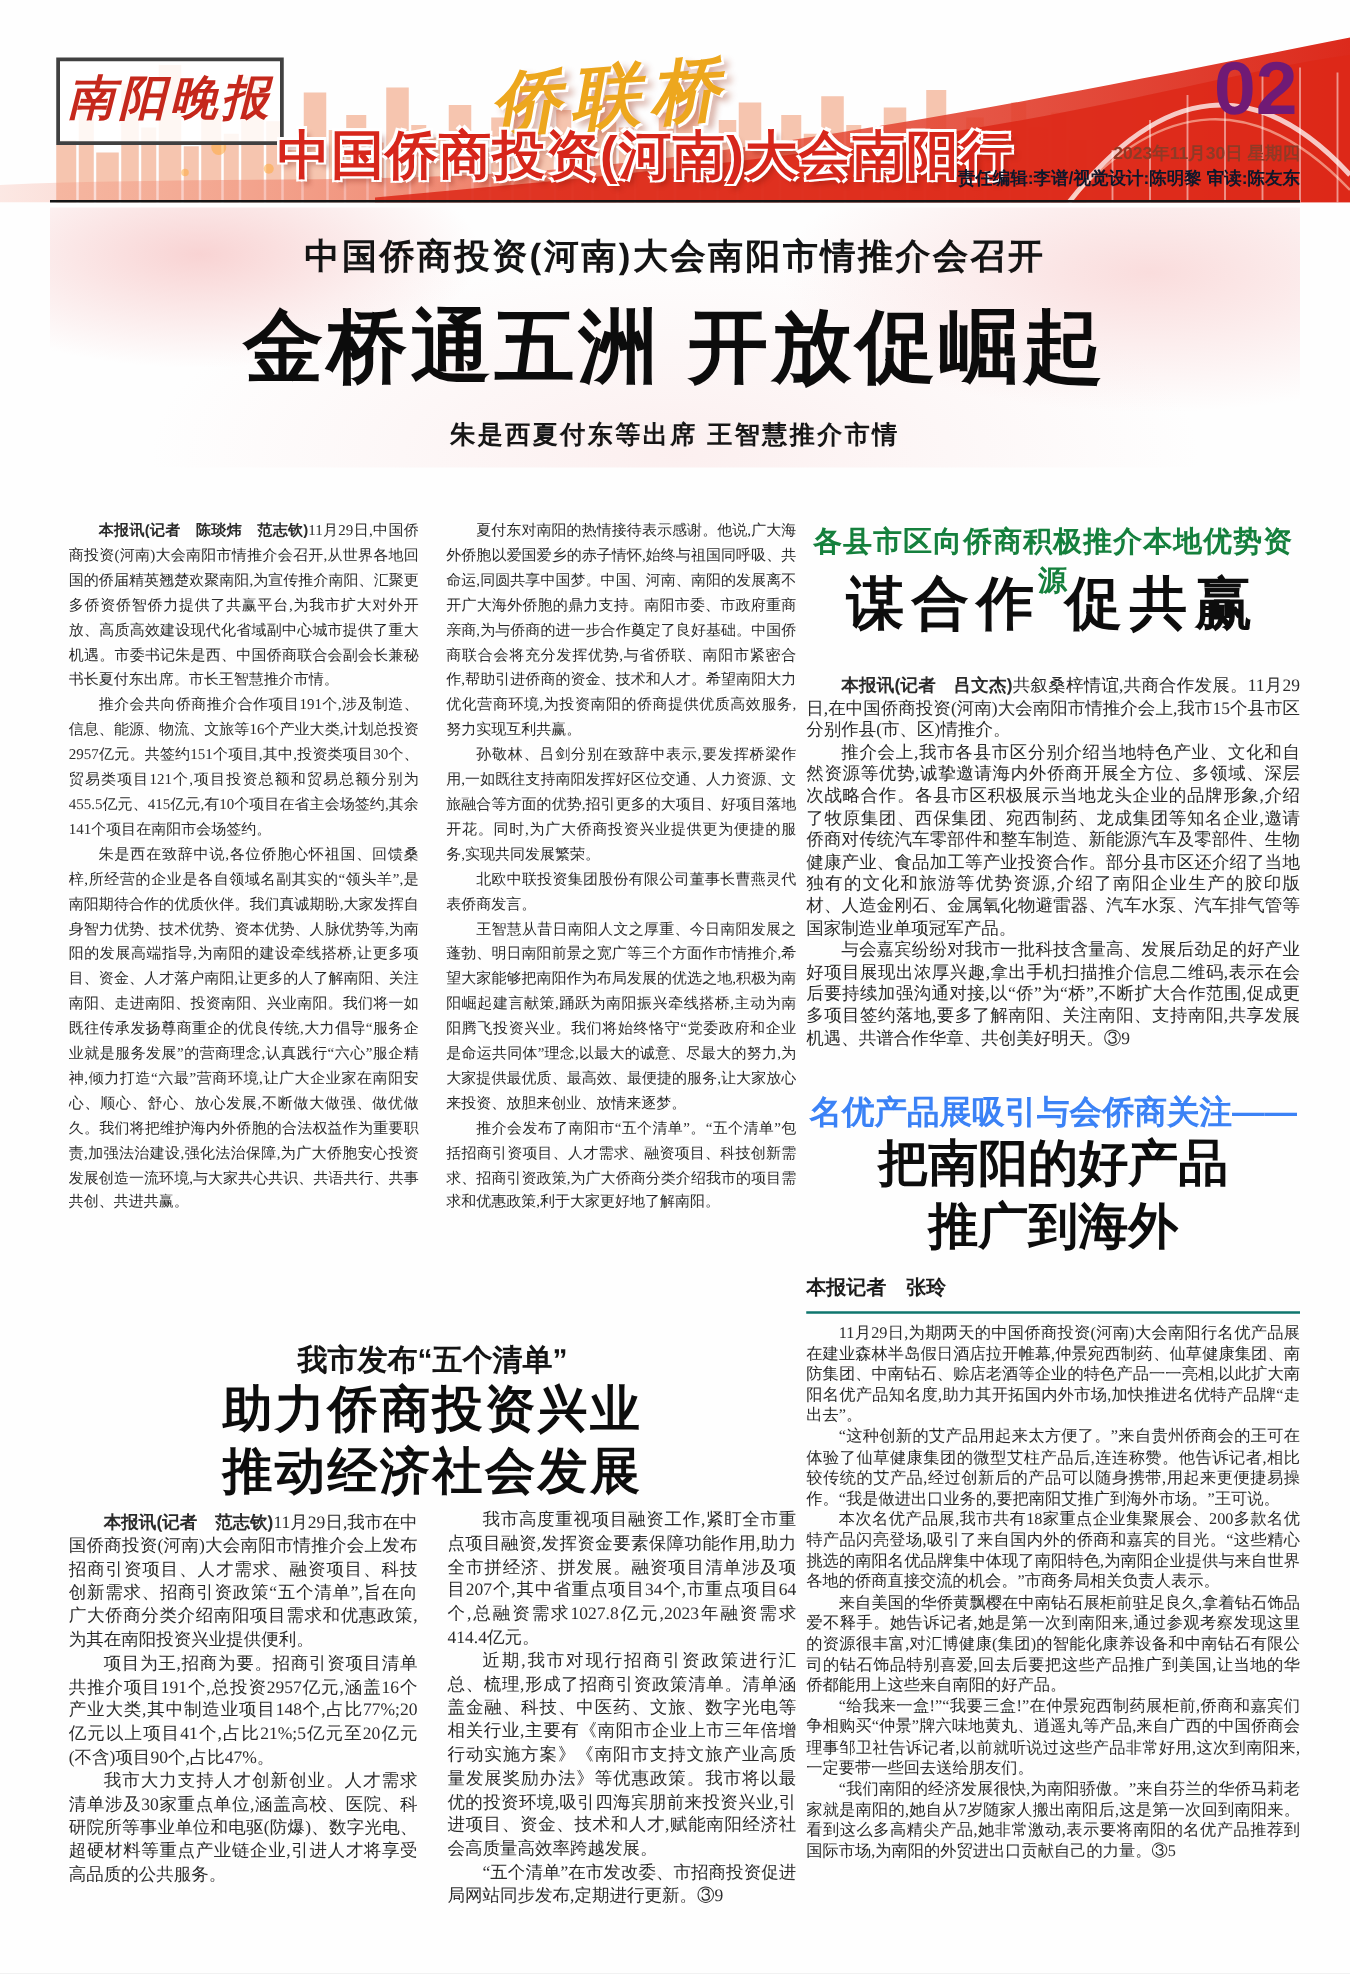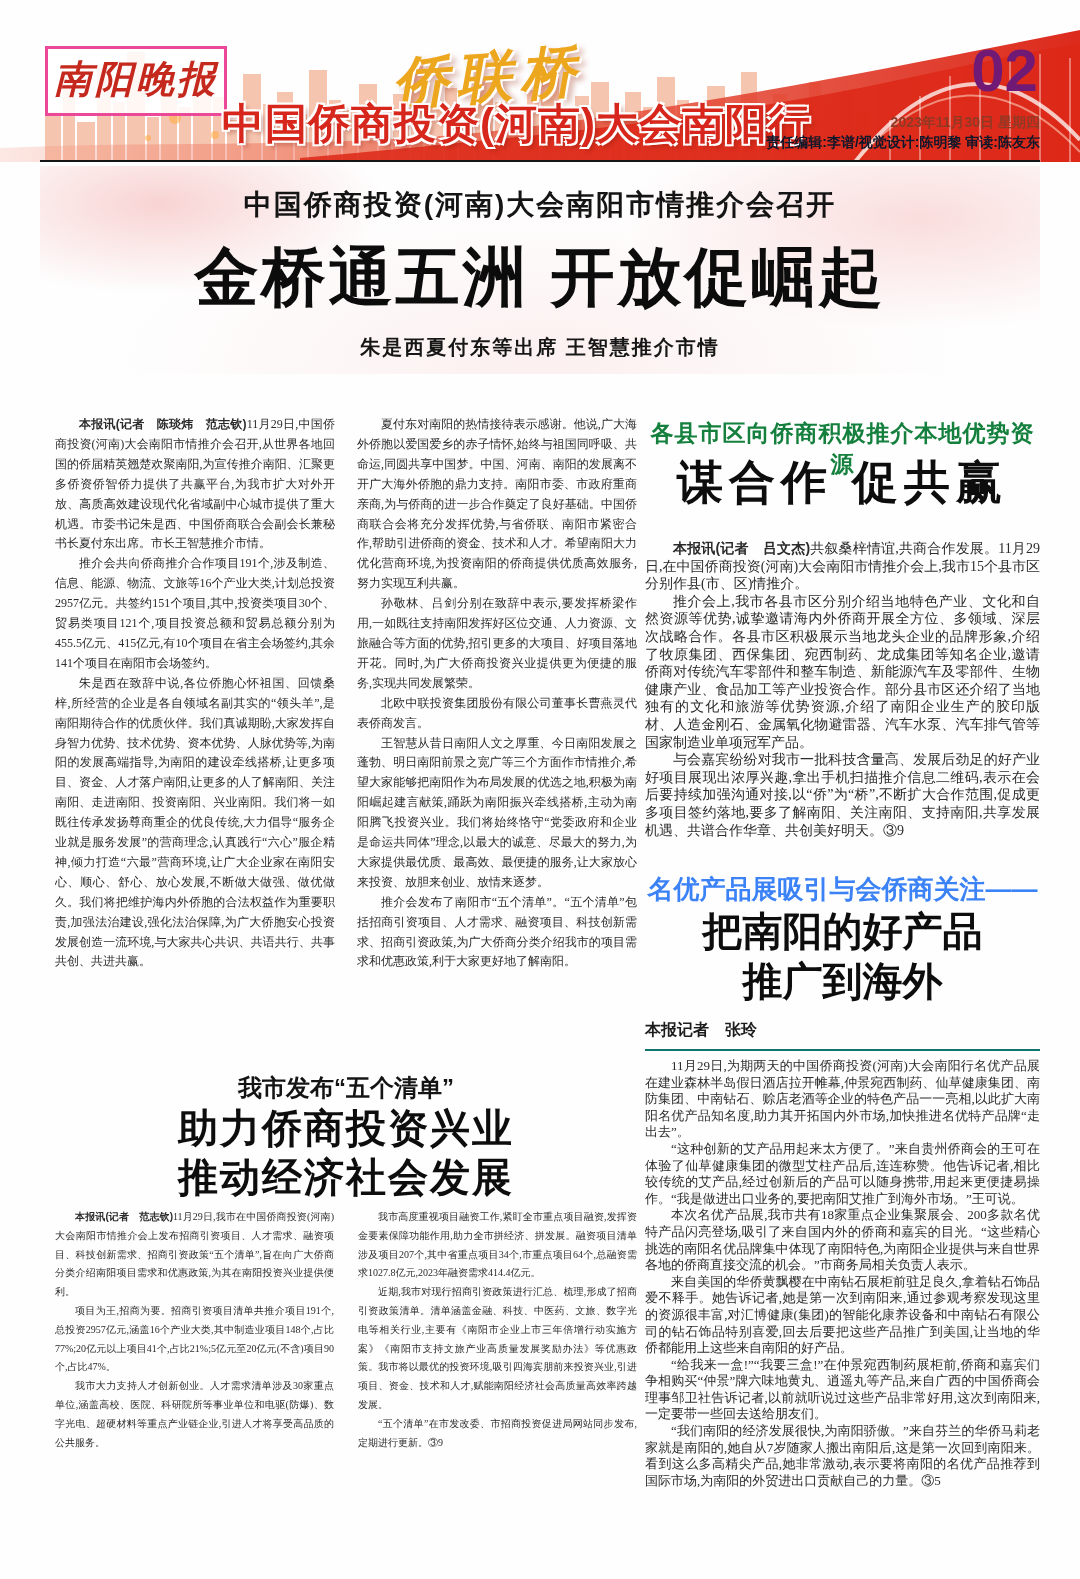--- a/index.html
+++ b/index.html
@@ -6,21 +6,21 @@
   .page {
     position:relative; width:1080px; height:1579px; margin:0 auto;
     background:#fefefe; overflow:hidden;
     font-family:"Liberation Sans", sans-serif; color:#222;
   }
   
   .hdr { position:absolute; left:0; top:0; width:1080px; height:163px; }
   .hdr svg { position:absolute; left:0; top:0; }
   .masthead {
     position:absolute; left:45px; top:46px; width:176px; height:64px; z-index:2;
-    border:3px solid #ec4899; background:rgba(255,255,255,.85);
+    border:3px solid #404040; background:rgba(255,255,255,.85);
     color:#c5281c; font-weight:900; font-style:italic; font-size:38px;
     line-height:60px; text-align:center; letter-spacing:3px;
   }
   .calli {
     position:absolute; left:392px; top:40px; z-index:2;
     font-size:56px; font-weight:900; font-style:italic; letter-spacing:8px;
     color:#eda71e; transform:rotate(-4deg);
     text-shadow:2px 2px 0 #fff, 5px 5px 6px rgba(150,40,10,.45);
   }
   .banner {
@@ -67,21 +67,21 @@
   .products-byline { position:absolute; left:645px; top:1020px; width:395px; font-size:16px;
                      font-weight:600; padding-bottom:8px; border-bottom:2px solid #0f766e; color:#1c1c1c; }
   .products-body   { position:absolute; left:645px; top:1058px; width:395px; height:514px;
                      font-size:13px; line-height:16.6px; }
 
   .lists-kicker { position:absolute; left:55px; top:1072px; width:582px; text-align:center;
                   font-size:24px; font-weight:700; color:#141414; }
   .lists-title  { position:absolute; left:55px; top:1104px; width:582px; text-align:center;
                   font-size:40px; font-weight:900; line-height:49px; letter-spacing:2px; color:#0d0d0d; }
   .lists-body   { position:absolute; left:55px; top:1208px; width:582px; height:368px;
-                  column-count:2; column-gap:24px; font-size:10px; line-height:18.8px; }
+                  column-count:2; column-gap:24px; font-size:14px; line-height:18.8px; }
 </style>
 </head>
 <body>
 
 <div class="page">
 
   <div class="hdr">
     <svg width="1080" height="162" viewBox="0 0 1080 162">
       <defs>
         <linearGradient id="sw" x1="0" y1="0" x2="1" y2="0">

